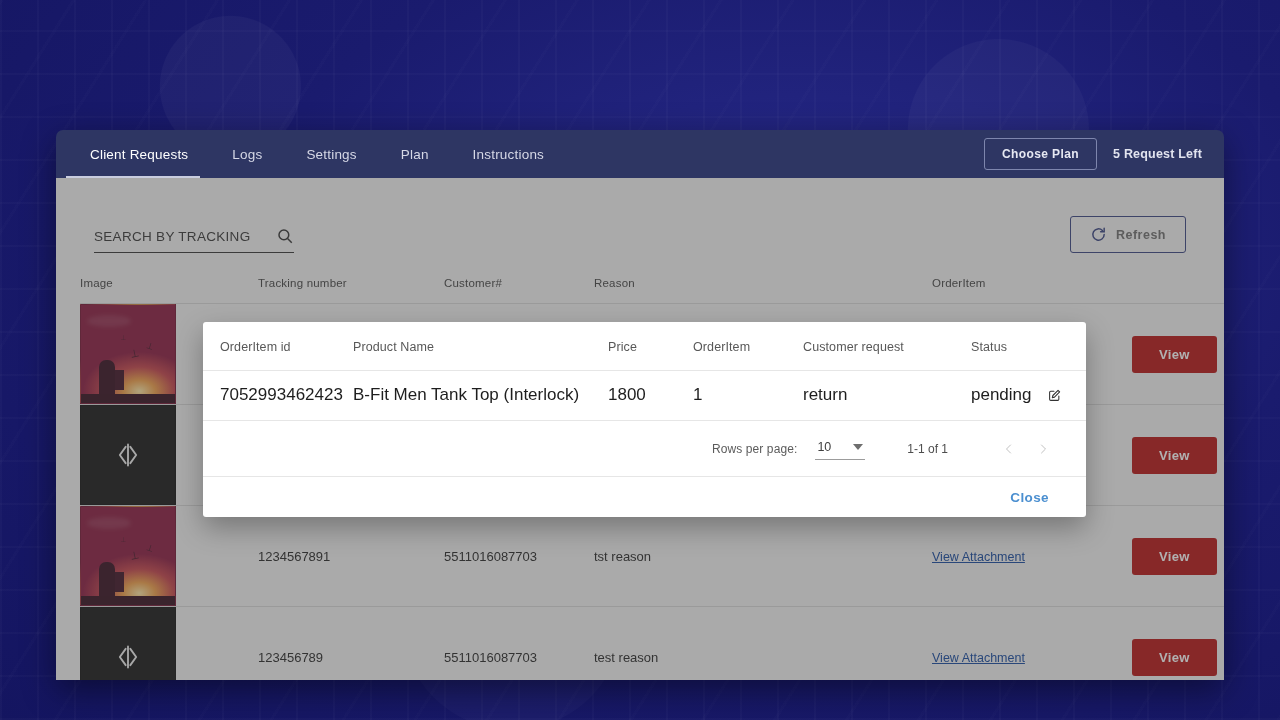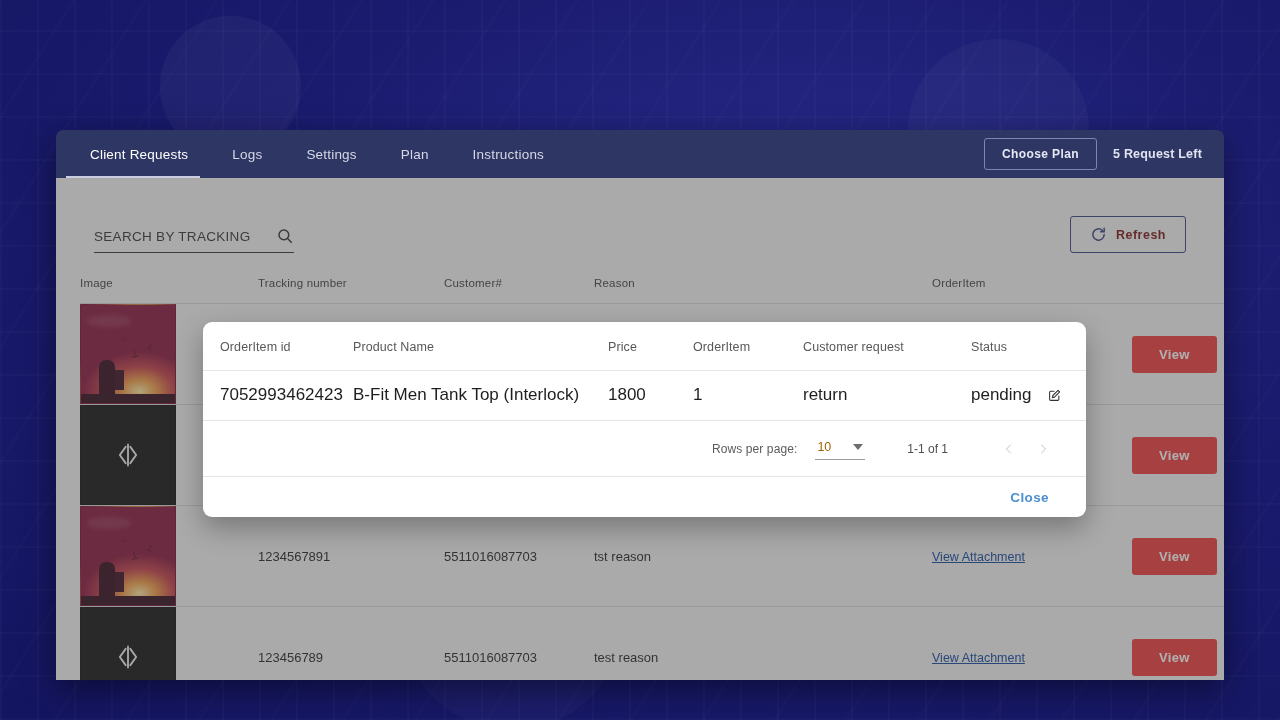--- a/index.html
+++ b/index.html
@@ -43,22 +43,22 @@
   .navbar {
     height: 48px;
     background: #2e3663;
     display: flex; align-items: center;
     padding: 0 22px 0 0;
     position: relative;
   }
   .nav-tabs { display: flex; align-items: center; height: 100%; }
   .nav-tab {
     color: #d6d8e6; font-size: 13.5px; letter-spacing: 0.2px;
-    height: 100%; display: flex; align-items: flex-start;
-    padding: 17px 22px; cursor: pointer; position: relative;
+    height: 100%; display: flex; align-items: center;
+    padding: 0 22px; cursor: pointer; position: relative;
     white-space: nowrap;
   }
   .nav-tab:first-child { padding-left: 34px; }
   .nav-tab.active { color: #ffffff; }
   .nav-tab.active::after {
     content: ""; position: absolute; left: 10px; right: 10px;
     bottom: 0; height: 2.5px; background: #c9cddf;
   }
   .nav-right {
     margin-left: auto; display: flex; align-items: center; gap: 16px;
@@ -97,21 +97,21 @@
     border: none; outline: none; background: transparent;
     font-size: 13.5px; color: #2d2d2d; letter-spacing: 0.3px;
     font-family: "Liberation Sans", sans-serif;
     width: 160px;
   }
   .search-input::placeholder { color: #3d3d3d; opacity: 1; }
   .search-icon { width: 18px; height: 18px; flex: none; }
 
   .refresh-btn {
     display: inline-flex; align-items: center; gap: 9px;
-    border: 1px solid #3f4a86; color: #7f1d1d; background: transparent;
+    border: 1px solid #3f4a86; color: #737373; background: transparent;
     font-size: 12.5px; font-weight: bold; letter-spacing: .5px;
     padding: 9px 19px; border-radius: 3px; cursor: pointer;
     font-family: "Liberation Sans", sans-serif;
   }
   .refresh-btn svg { width: 17px; height: 17px; }
 
   
   .data-table { width: 100%; border-collapse: collapse; table-layout: fixed; }
   .data-table th {
     text-align: left; font-size: 11.5px; font-weight: normal;
@@ -165,39 +165,39 @@
   .thumb-code {
     background: #1d1d1d;
     display: flex; align-items: center; justify-content: center;
   }
   .thumb-code svg { width: 28px; height: 28px; }
 
   .attach-link {
     color: #1d4fa3; text-decoration: underline; font-size: 12.5px; cursor: pointer;
   }
   .view-btn {
-    background: #ef4444; color: #fff; border: none;
+    background: #b91c1c; color: #fff; border: none;
     font-size: 13px; font-weight: bold; letter-spacing: .3px;
     padding: 11px 27px; border-radius: 3px; cursor: pointer;
     font-family: "Liberation Sans", sans-serif;
   }
 
   
   .backdrop {
     position: absolute; inset: 0;
     background: rgba(60,60,60,0.40);
     z-index: 5;
   }
 
   
   .modal {
     position: absolute;
     left: 203px; top: 322px; width: 883px; height: 195px;
     background: #ffffff;
-    border-radius: 9px;
+    border-radius: 3px;
     box-shadow: 0 11px 28px rgba(0,0,0,0.30);
     z-index: 10;
     overflow: hidden;
     display: flex; flex-direction: column;
   }
   .modal-table { width: 100%; border-collapse: collapse; table-layout: fixed; }
   .modal-table th {
     text-align: left; font-weight: normal; font-size: 12.5px; color: #585858;
     padding: 18px 0 16px 0; letter-spacing: .1px;
     border-bottom: 1px solid #e6e6e6;
@@ -221,21 +221,21 @@
     display: flex; align-items: center; justify-content: flex-end;
     gap: 0; padding: 13px 26px 12px 0;
     border-bottom: 1px solid #e6e6e6;
     font-size: 12px; color: #5b5b5b;
   }
   .pager-label { margin-right: 18px; letter-spacing: .1px; }
   .rows-select {
     display: inline-flex; align-items: center; gap: 22px;
     border-bottom: 1px solid #9c9c9c;
     padding: 2px 2px 5px 2px; cursor: pointer;
-    font-size: 12.5px; color: #a16207;
+    font-size: 12.5px; color: #404040;
     margin-right: 42px;
   }
   .caret { width: 0; height: 0; border-left: 5px solid transparent;
            border-right: 5px solid transparent; border-top: 6px solid #6e6e6e; }
   .pager-range { margin-right: 44px; font-size: 12px; color: #4d4d4d; }
   .pager-arrow {
     width: 34px; height: 30px; display: inline-flex;
     align-items: center; justify-content: center; cursor: pointer;
   }
   .pager-arrow svg { width: 12px; height: 18px; }

